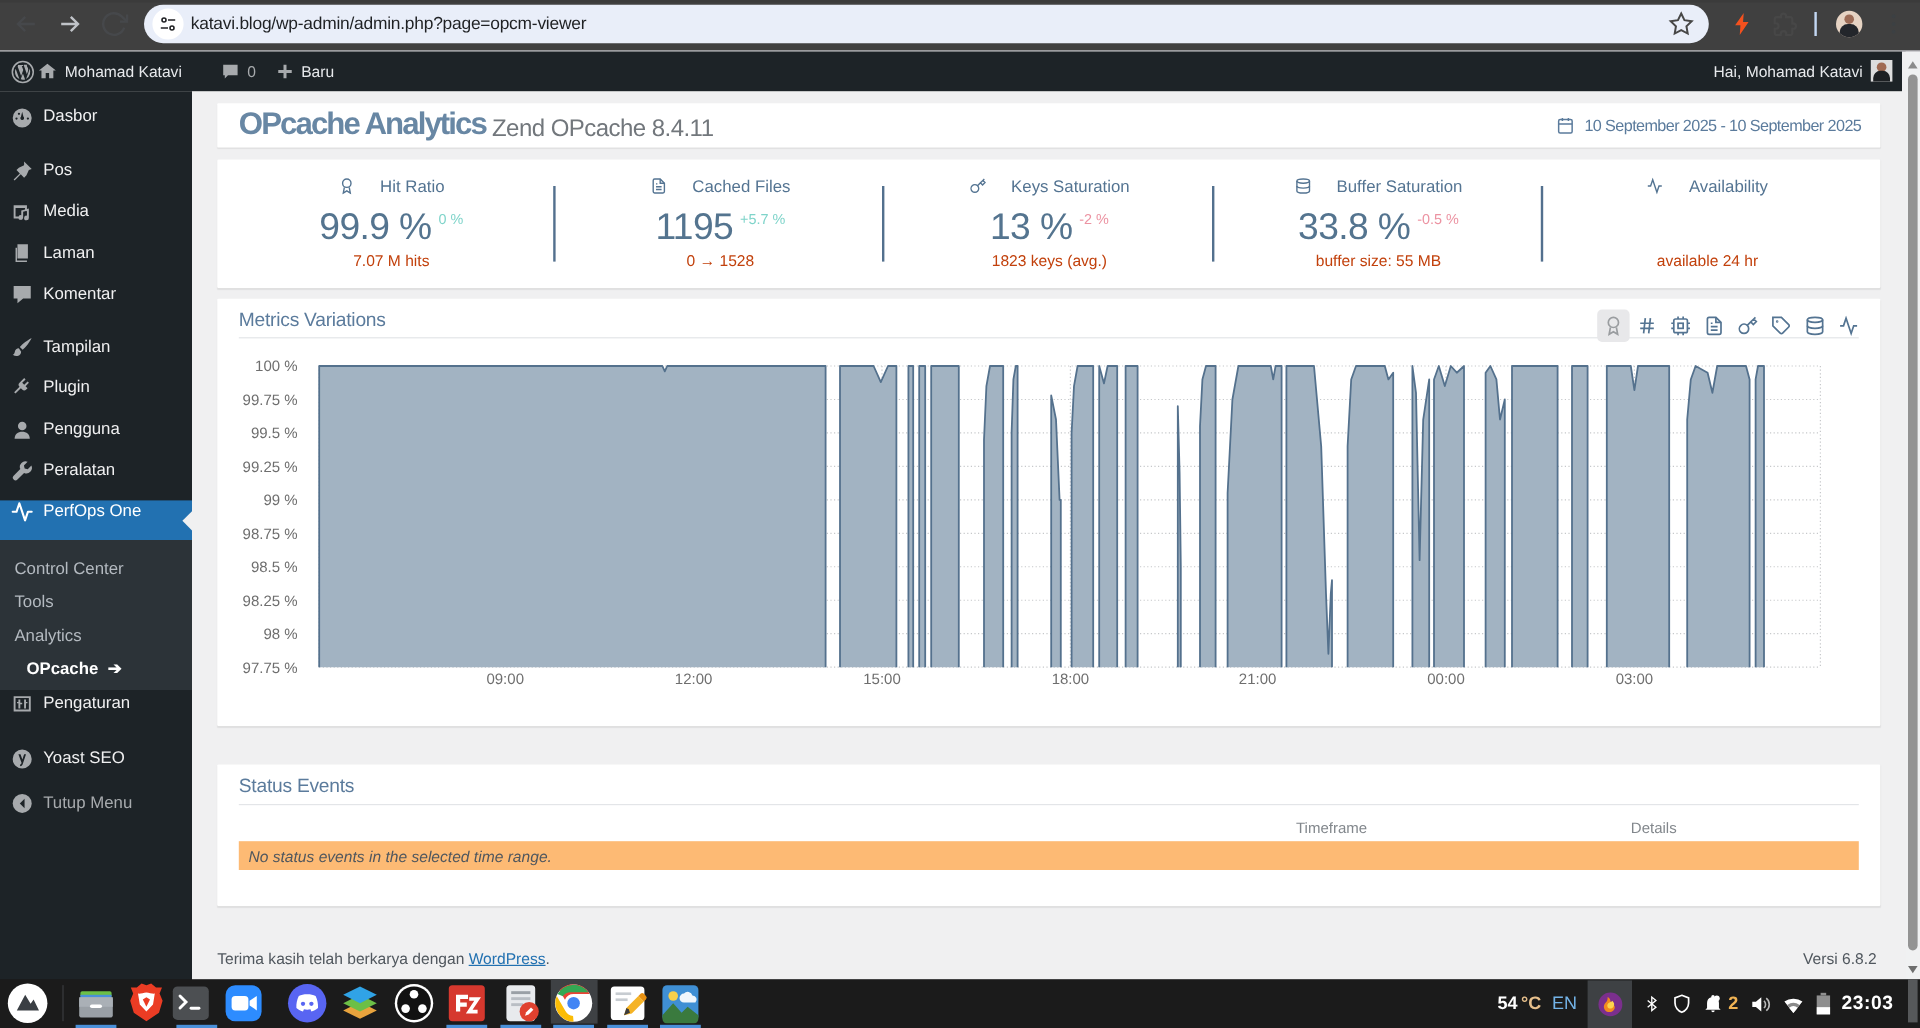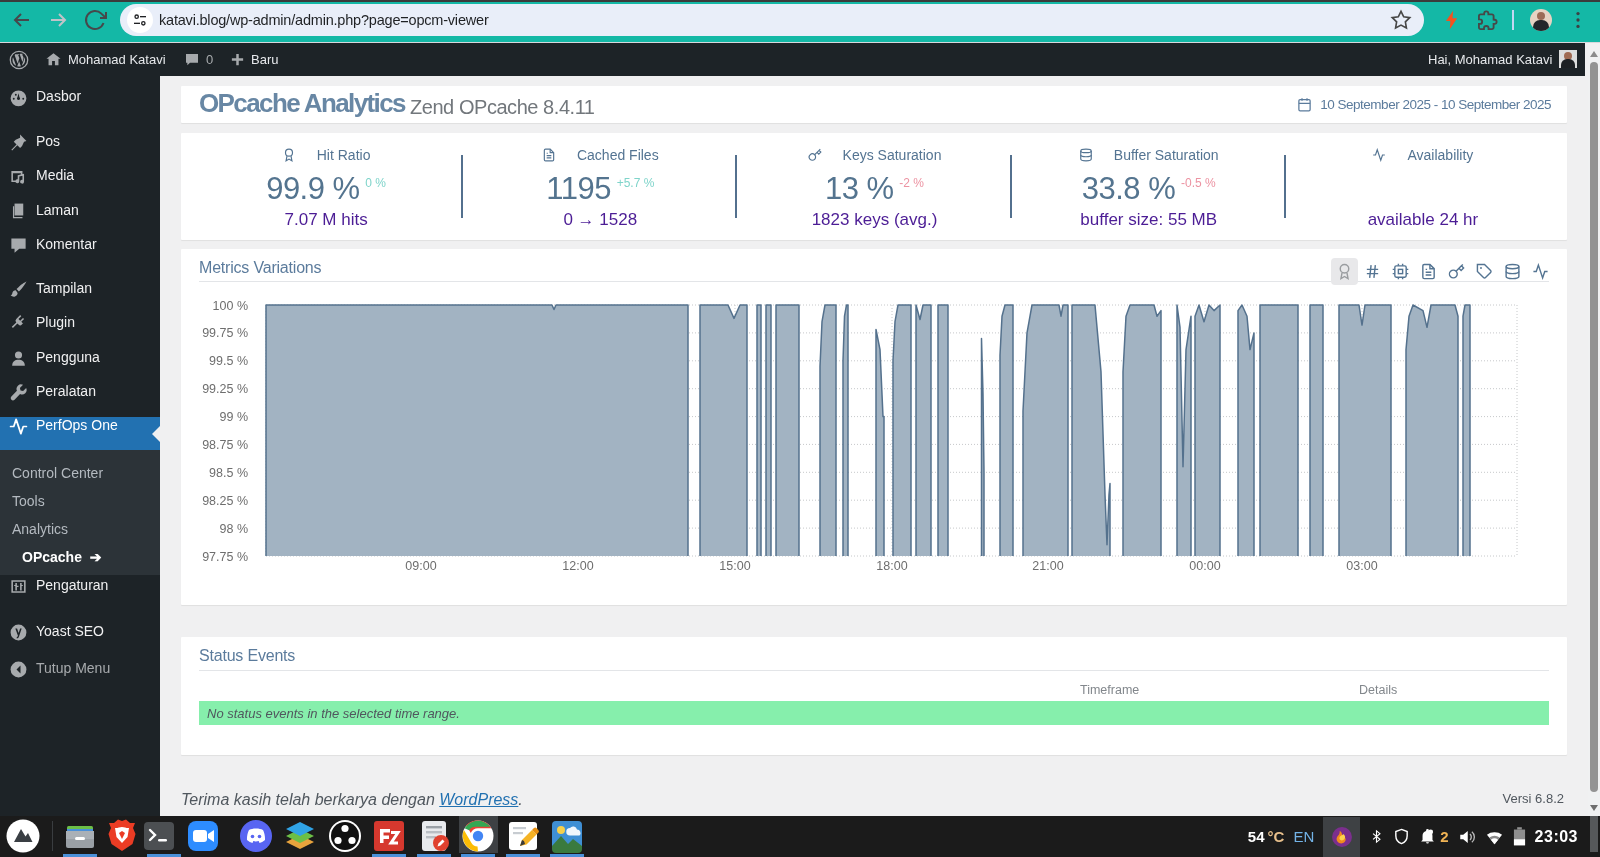--- a/index.html
+++ b/index.html
@@ -1,19 +1,19 @@
 <!DOCTYPE html>
 <html><head><meta charset="utf-8">
 <style>
 *{margin:0;padding:0;box-sizing:border-box}
 html,body{width:1600px;height:857px;overflow:hidden}
 body{font-family:"Liberation Sans",sans-serif;background:#f0f0f1;position:relative}
 .abs{position:absolute}
 
-#chrome{position:absolute;left:0;top:0;width:1600px;height:43px;background:#14b8a6;border-bottom:1px solid #d7d8dc}
+#chrome{position:absolute;left:0;top:0;width:1600px;height:43px;background:#404040;border-bottom:1px solid #d7d8dc}
 #chrome .edge{position:absolute;left:0;top:0;width:1600px;height:2px;background:#3b3b3b}
 .navbtn{position:absolute;top:8px;width:24px;height:24px;color:#46484b}
 #omni{position:absolute;left:120px;top:4px;width:1304px;height:32px;background:#e9eef9;border-radius:16px}
 #omni .tune{position:absolute;left:7px;top:3px;width:26px;height:26px;border-radius:13px;background:#fff}
 #omni .url{position:absolute;left:39px;top:8px;font-size:14.5px;color:#1f2124;letter-spacing:-0.2px}
 
 #adminbar{position:absolute;left:0;top:43px;width:1585px;height:33px;background:#1d2327;color:#e7e9ec;font-size:13px}
 #adminbar .itm{position:absolute;top:0;height:33px;display:flex;align-items:center;gap:6px}
 
 #sbar{position:absolute;left:1588px;top:43px;width:12px;height:773px;background:#f0f1f2}
@@ -36,34 +36,34 @@
 #hdrcard h1{position:absolute;left:18px;top:2px;font-size:26px;font-weight:bold;color:#6887a4;letter-spacing:-1.6px}
 #hdrcard .ver{position:absolute;left:229px;top:10px;font-size:20px;color:#72777c;letter-spacing:-0.45px}
 #daterange{position:absolute;right:16px;top:11px;font-size:13.5px;color:#5b7b9c;letter-spacing:-0.5px;display:flex;align-items:center;gap:8px}
 
 .kpirow{position:absolute;left:8px;top:0;width:1371px;height:107px;display:flex}
 .kpi{flex:1 1 0;position:relative;text-align:center}
 .kpi .sep{position:absolute;right:0;top:22px;width:2px;height:63px;background:#53708e}
 .kpi .lab{position:absolute;left:0;width:100%;top:14px;font-size:14px;color:#547492;display:flex;align-items:center;justify-content:center;gap:21px}
 .kpi .num{position:absolute;left:0;width:100%;top:38px;font-size:31px;color:#54748f;letter-spacing:-0.5px}
 .kpi .num sup{font-size:12px;letter-spacing:0;vertical-align:12px}
-.kpi .sub{position:absolute;left:0;width:100%;top:77px;font-size:17px;color:#4c1d95}
+.kpi .sub{position:absolute;left:0;width:100%;top:77px;font-size:13px;color:#c2410c}
 .up{color:#7fd4ca}.down{color:#ec93a2}
 
 #chartcard .ttl,#statuscard .ttl{position:absolute;left:18px;top:10px;font-size:16px;color:#5b7b9c;letter-spacing:-0.2px}
 .rule{position:absolute;left:18px;width:1350px;height:1px;background:#e3e5e8}
 #ctools{position:absolute;right:13px;top:9px;display:flex;gap:1px;align-items:center;color:#547492}
 #ctools .ic{width:27px;height:27px;padding:5px;border-radius:4px}
 #ctools .ic.sel{background:#e8e8ea}
 
 .thead{position:absolute;top:46px;font-size:12.5px;color:#82878c}
-#norow{position:absolute;left:18px;top:64px;width:1350px;height:24px;background:#86efac;display:flex;align-items:center}
+#norow{position:absolute;left:18px;top:64px;width:1350px;height:24px;background:#fdba74;display:flex;align-items:center}
 #norow span{margin-left:8px;font-size:13px;font-style:italic;color:#50575e}
 
-#foot-l{position:absolute;left:181px;top:791px;font-size:16px;font-style:italic;color:#50575e}
+#foot-l{position:absolute;left:181px;top:791px;font-size:13px;color:#50575e}
 #foot-l a{color:#2271b1}
 #foot-r{position:absolute;right:36px;top:791px;font-size:13px;color:#50575e}
 
 #taskbar{position:absolute;left:0;top:816px;width:1600px;height:41px;background:#1b1b1b}
 .tico{position:absolute;top:3px;width:34px;height:34px}
 .tund{position:absolute;top:38px;height:3px;width:34px;background:#4a90d9}
 #tray{position:absolute;right:22px;top:0;height:41px;display:flex;align-items:center;gap:9px;color:#fff}
 </style></head>
 <body>
 
@@ -108,21 +108,21 @@
       <circle cx="12" cy="19" r="1.8"></circle>
     </svg>
 </div>
 
 <div id="adminbar">
  <div class="itm" style="left:8px">
   <svg width="22" height="22" viewBox="0 0 24 24" fill="#a7aaad">
         <path d="M12 1.8A10.2 10.2 0 1 0 22.2 12 10.2 10.2 0 0 0 12 1.8zm0 1.4A8.8 8.8 0 1 1 3.2 12 8.8 8.8 0 0 1 12 3.2zM4.9 12a7.1 7.1 0 0 0 4 6.4L5.5 9.1A7 7 0 0 0 4.9 12zm7.1 7.1a7.2 7.2 0 0 0 2.1-.3l-2-5.5-2 5.4a7.2 7.2 0 0 0 1.9.4zm3.3-1a7.1 7.1 0 0 0 2.6-9.5 6 6 0 0 1-.5 2.9l-2.4 6.9zM7.3 6.9l3.2 8.8 1.9-5.6-1.3-3.6h1.3v-.8H7.6v.8zm5.8-.4l2.6 7.6.9-2.6c.5-1.6.3-2.6-.2-3.5-.4-.7-.7-1.2-.7-1.8 0-.4.2-.8.6-.9h-3.2z"></path>
       </svg>
  </div>
- <div class="itm" style="left:45px">
+ <div class="itm" style="left:31px">
   <svg width="17" height="17" viewBox="0 0 24 24" fill="#a7aaad">
         <path d="M12 3L2 11h3v9h5v-6h4v6h5v-9h3z"></path>
       </svg>
   <span>Mohamad Katavi</span>
  </div>
  <div class="itm" style="left:184px">
   <svg width="16" height="16" viewBox="0 0 24 24" fill="#a7aaad">
         <path d="M3 3h18v13H9l-4 4v-4H3z"></path>
       </svg>
   <span style="color:#a7aaad">0</span>

